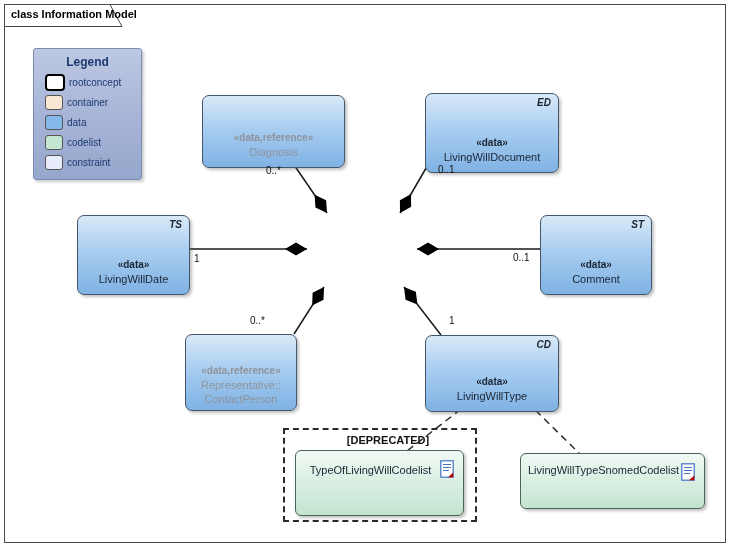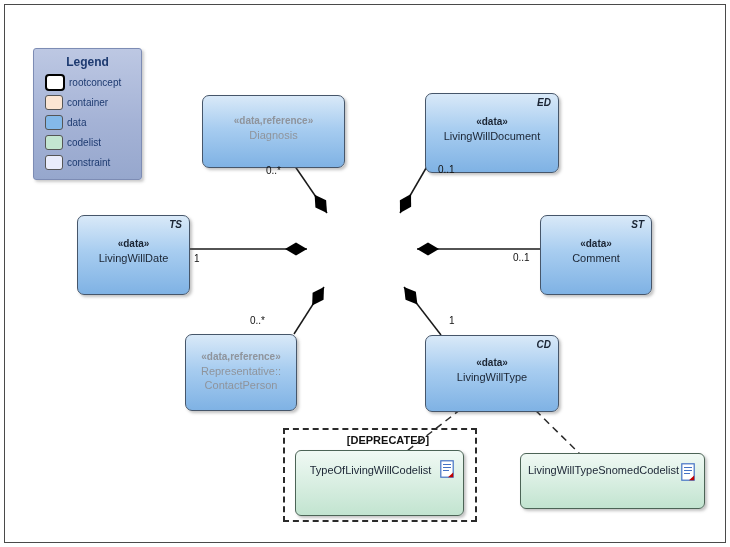--- a/index.html
+++ b/index.html
@@ -17,21 +17,21 @@
     position:absolute;border-radius:7px;z-index:10;
     display:flex;flex-direction:column;align-items:center;justify-content:center;
     text-align:center;box-shadow:2px 2px 3px rgba(80,80,80,.35);
   }
   .node .stereo{font-size:10px;font-weight:bold;line-height:14px;}
   .node .nname{font-size:11px;font-weight:normal;line-height:14px;}
   .type-code{position:absolute;top:3px;right:7px;font-size:10px;font-weight:bold;font-style:italic;color:#1a2433;}
 
   .data-node{
     background:linear-gradient(180deg,#d9e9f8 0%,#a8cdf0 45%,#7fb2e4 100%);
-    border:1px solid #46566a;color:#1a2433;padding-bottom:8px;
+    border:1px solid #46566a;color:#1a2433;padding-bottom:8px;justify-content:flex-end;
   }
   .ref-node{color:#8f949c;}
   .root-node{
     background:linear-gradient(180deg,#ffffff 0%,#ececec 100%);
     border:3px solid #000;border-radius:8px;color:#111;padding-bottom:16px;
   }
   .codelist-node{
     background:linear-gradient(180deg,#f0f9f4 0%,#c2e4d0 100%);
     border:1px solid #4c6456;color:#1a2433;border-radius:6px;
     justify-content:flex-start;padding-top:12px;
@@ -61,20 +61,26 @@
 
   .wires{position:absolute;left:0;top:0;z-index:5;}
 </style>
 </head>
 <body>
 
 <div class="canvas">
 
   <div class="frame"></div>
 
+  <div class="frame-tab">
+    <svg width="122" height="23" viewBox="0 0 122 23">
+      <path d="M0.5,0.5 H106 L118,22.5 H0.5 Z" fill="#ffffff" stroke="#4a4a4a" stroke-width="1"></path>
+    </svg>
+    <span class="tab-label">class Information Model</span>
+  </div>
 
   <svg class="wires" width="730" height="547" viewBox="0 0 730 547">
 
     <g>
       <line x1="290" y1="159" x2="327" y2="213" stroke="#1a1a1a" stroke-width="1.5"></line>
       <g transform="translate(327,213) rotate(55.6)">
         <polygon points="0,0 -11,-6.5 -22,0 -11,6.5" fill="#000"></polygon>
       </g>
     </g>
 

